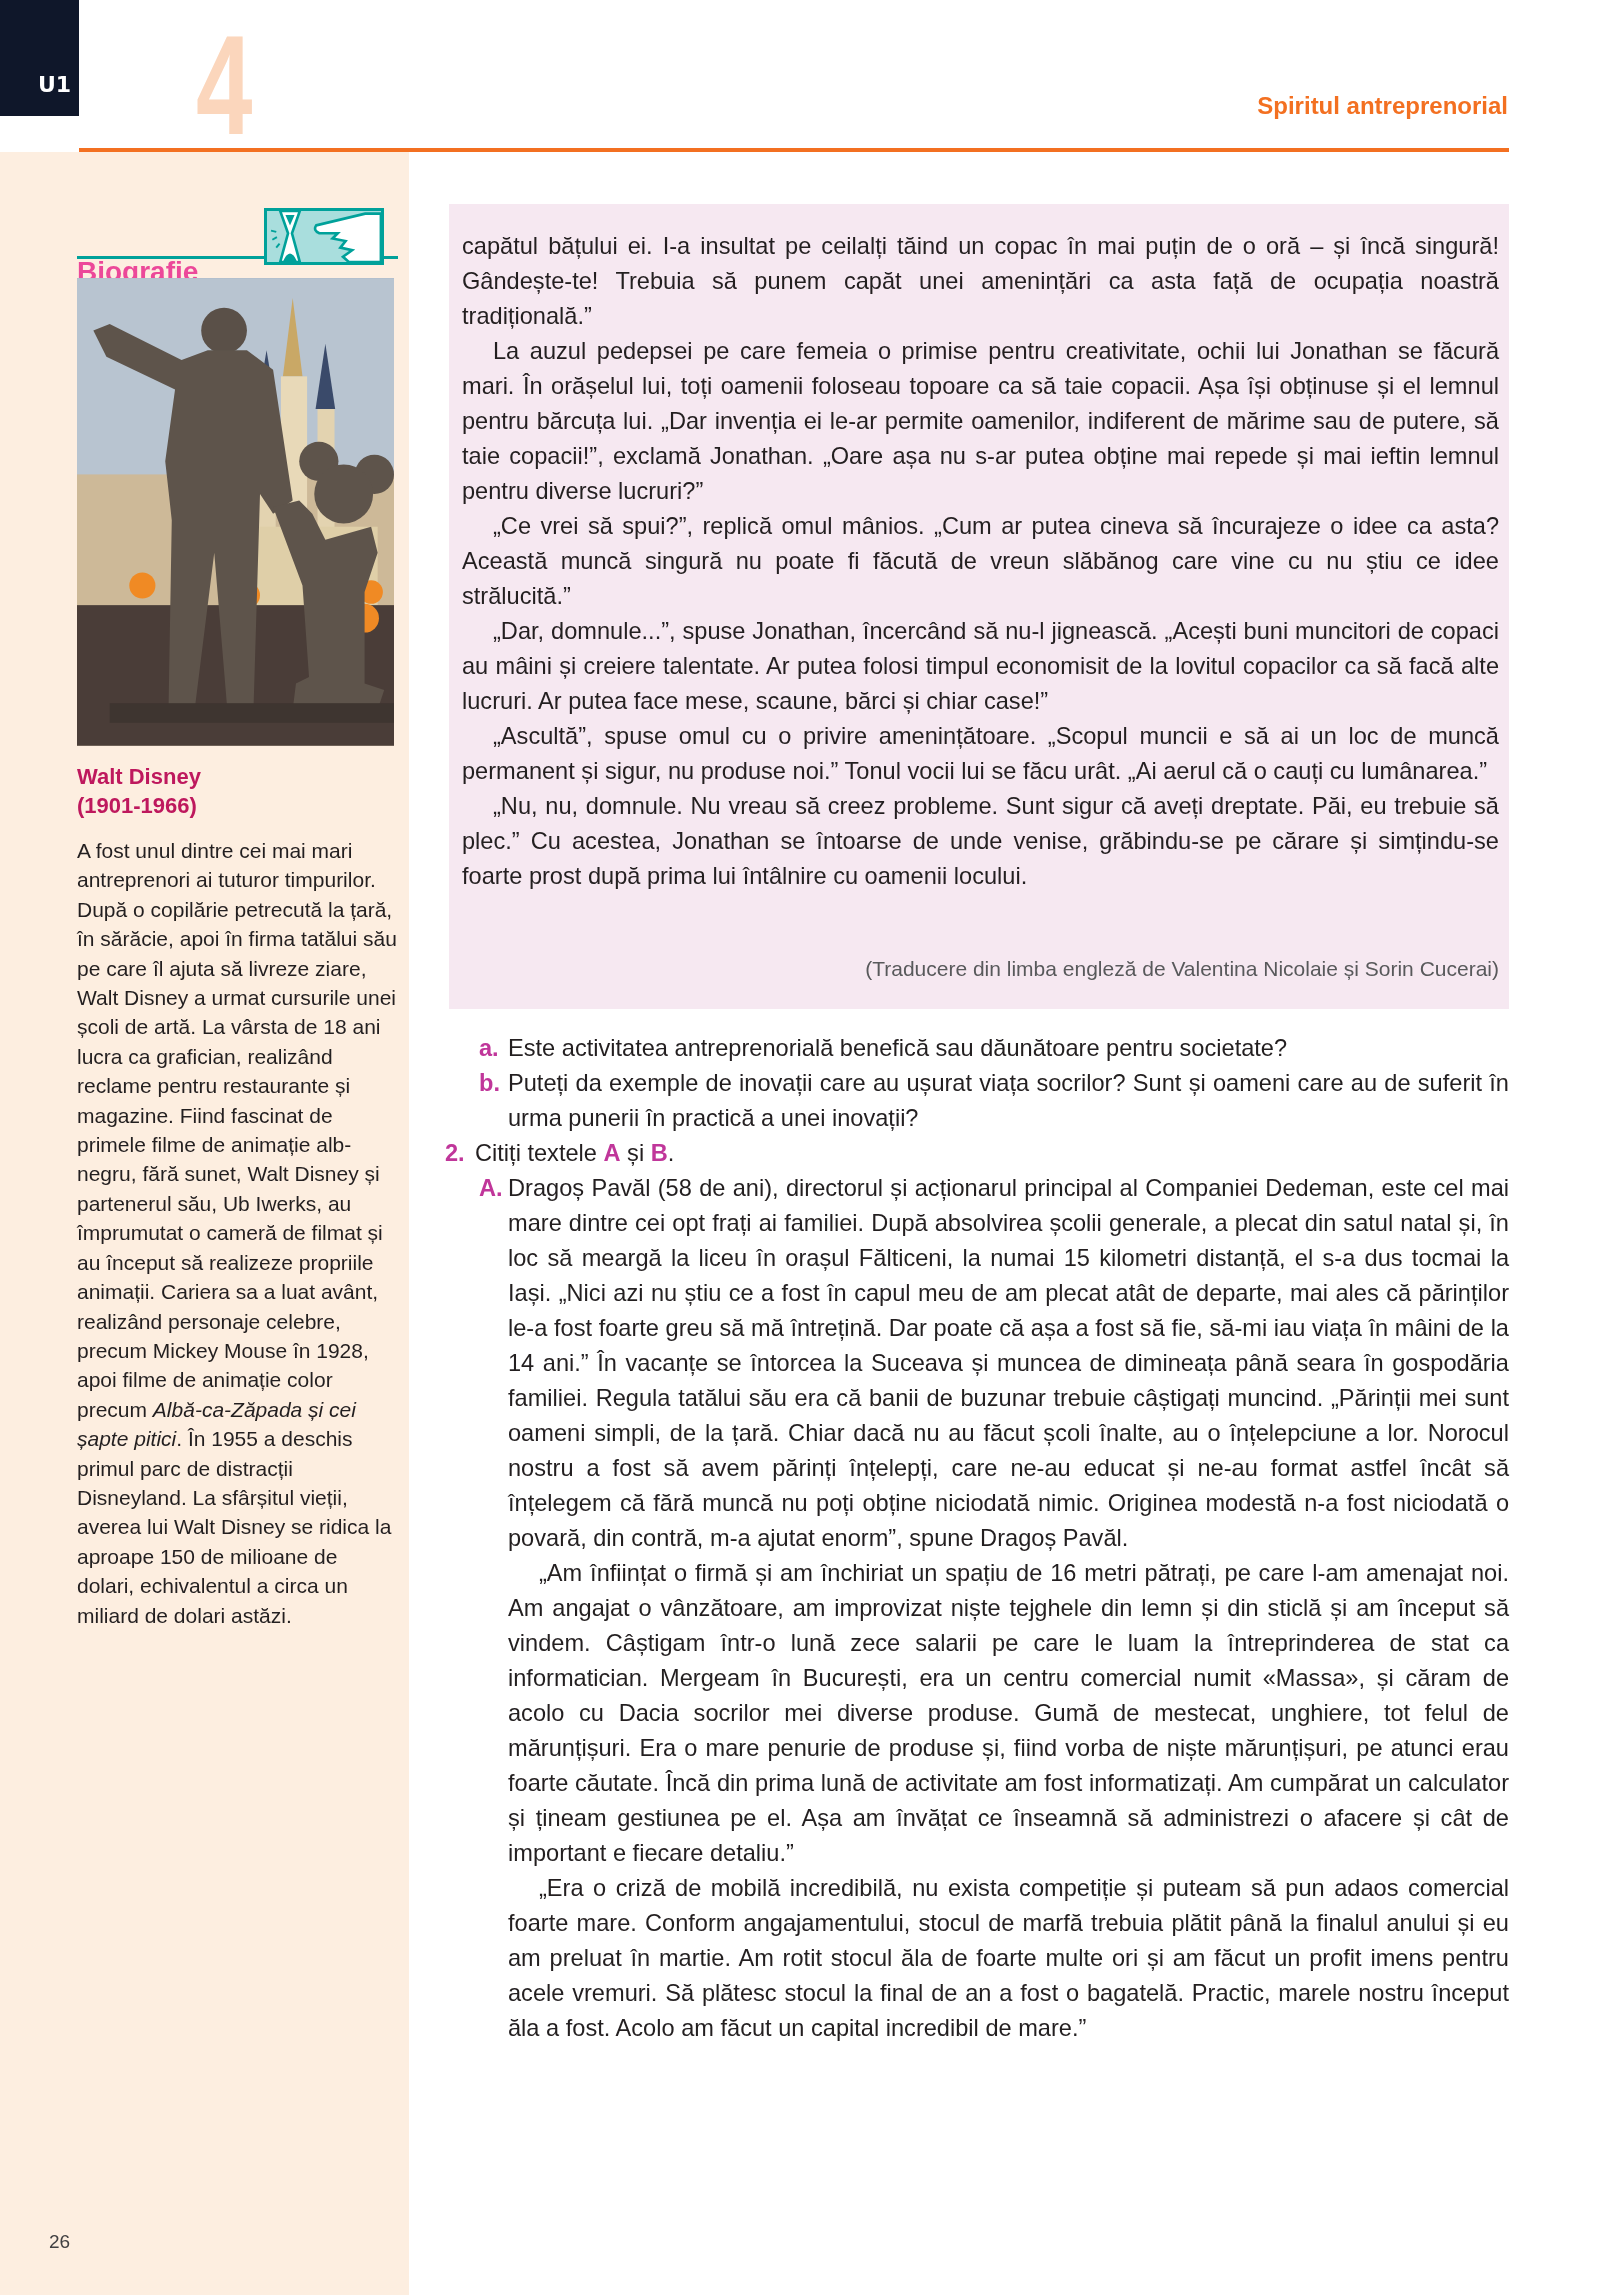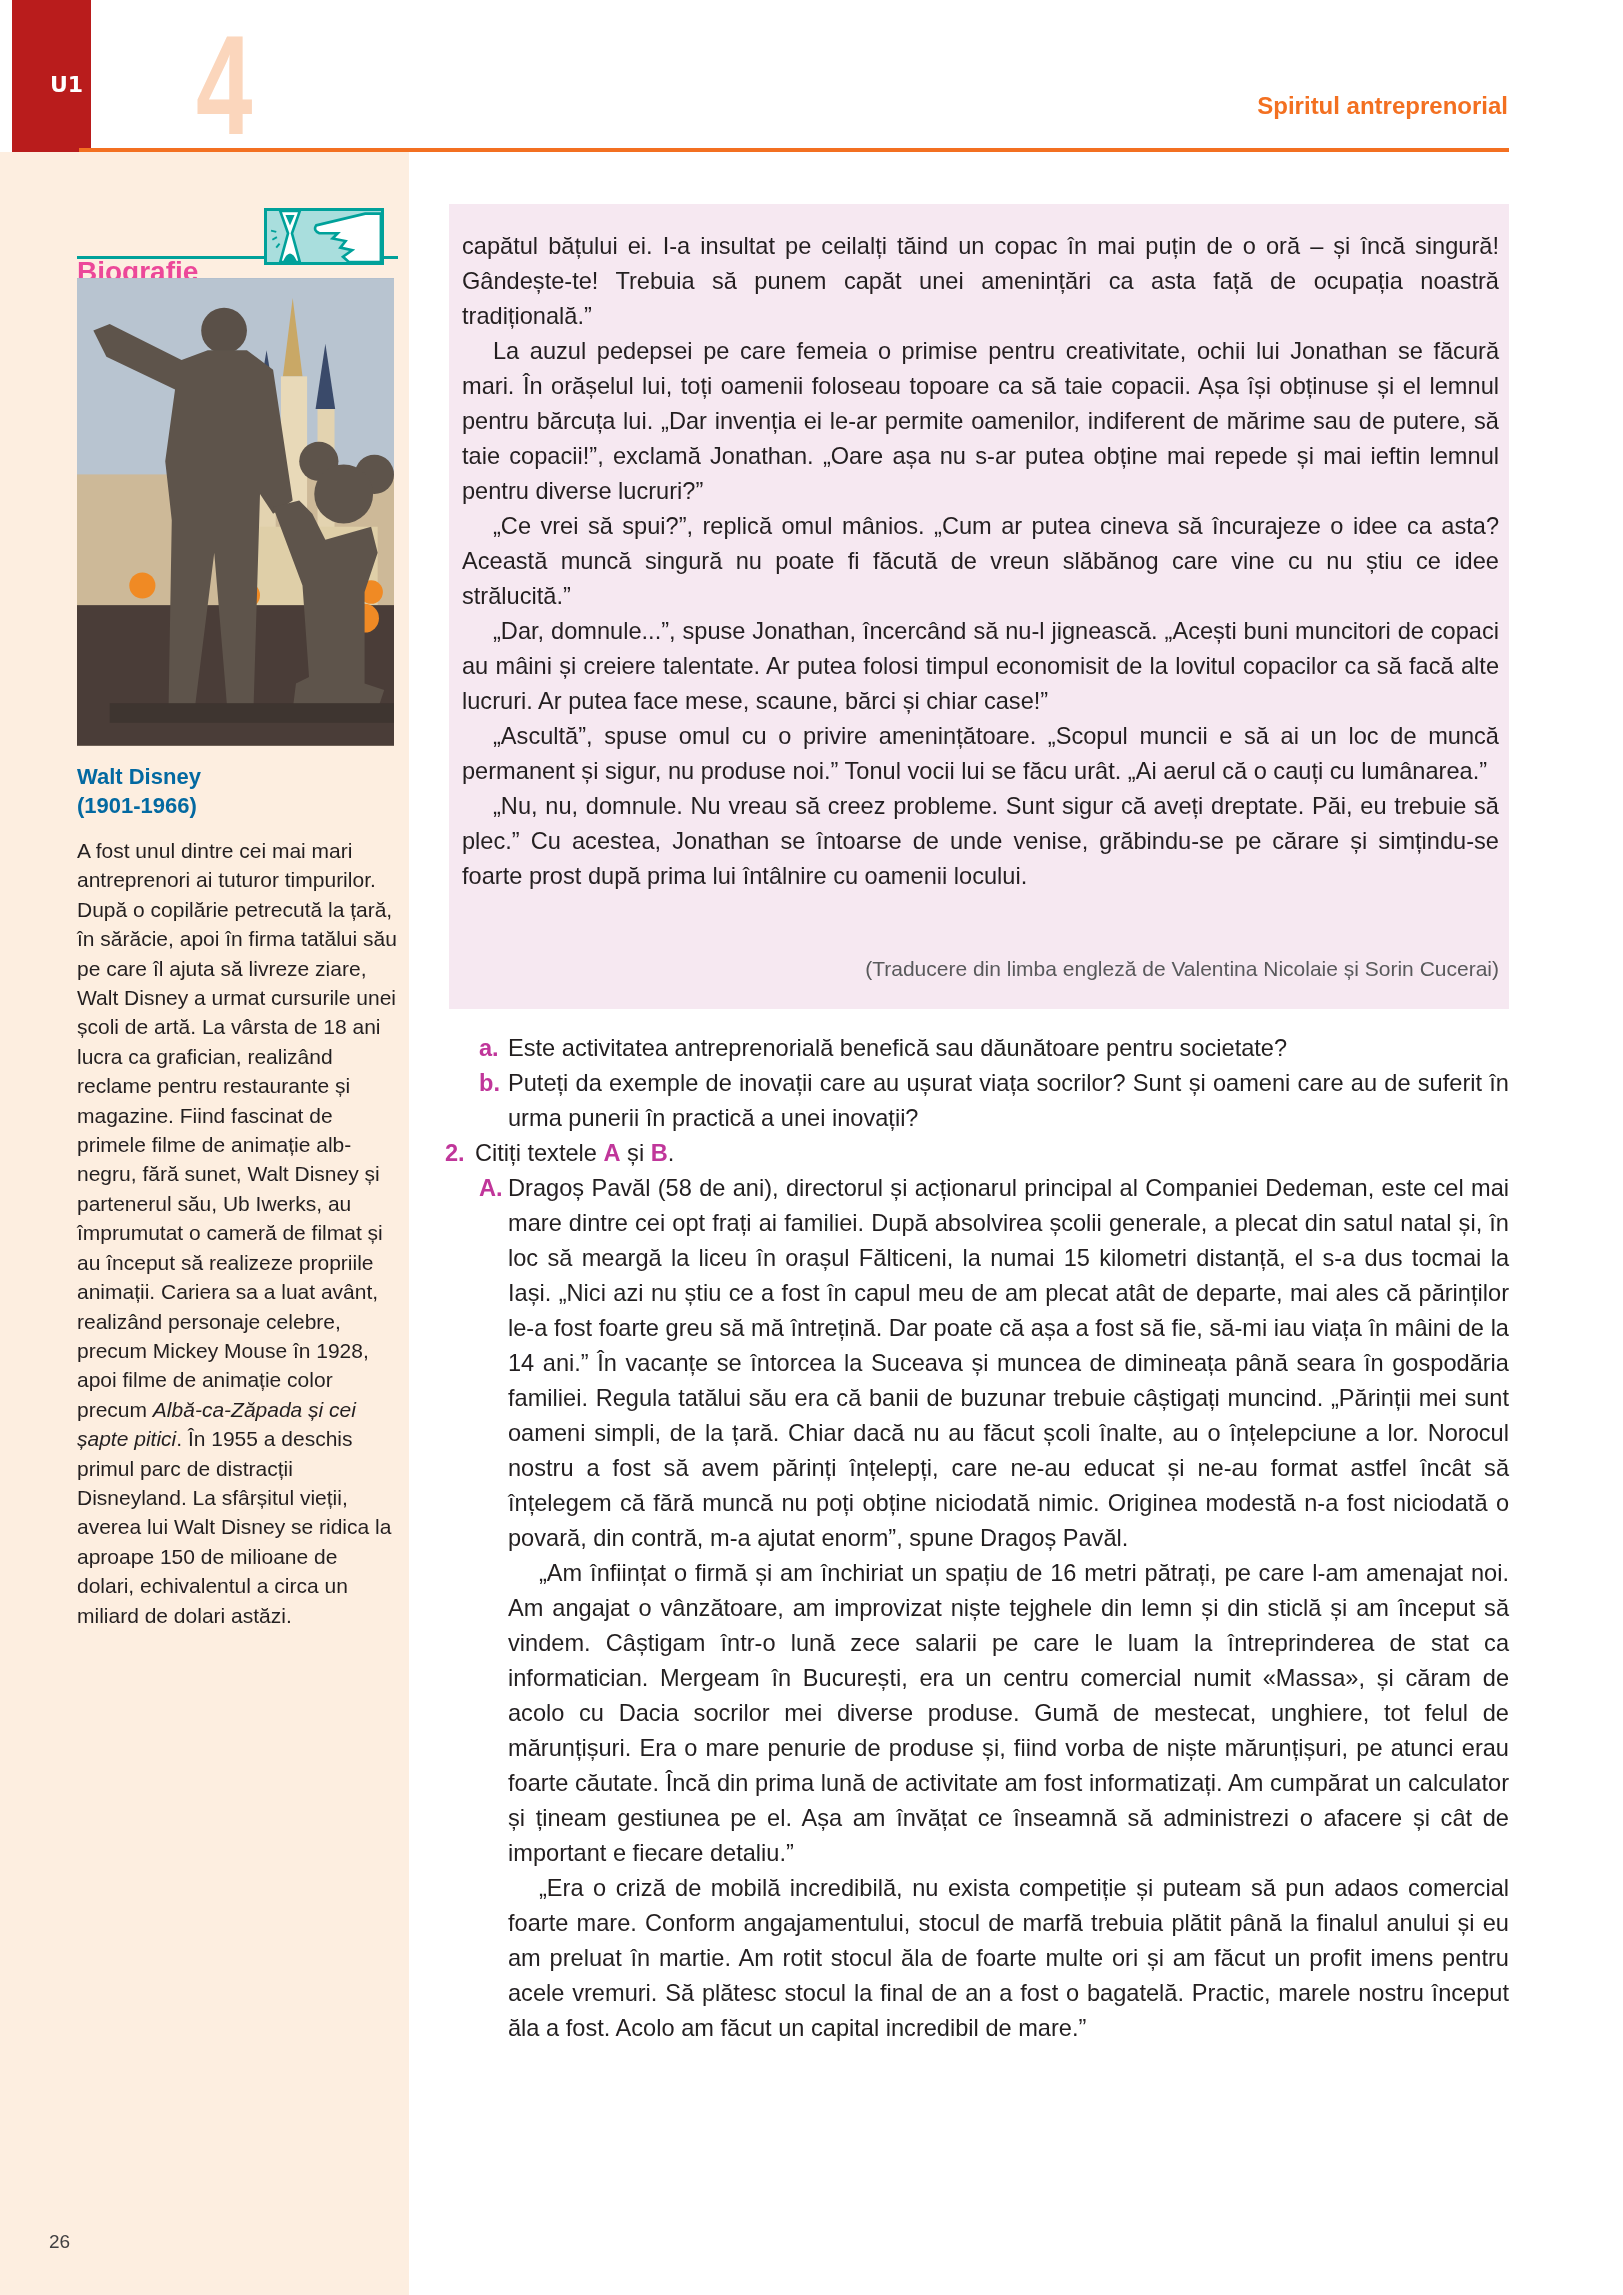--- a/index.html
+++ b/index.html
@@ -3,22 +3,22 @@
 <meta charset="utf-8">
 <style>
   html, body { margin: 0; padding: 0; }
   body {
     width: 1623px; height: 2295px; position: relative; overflow: hidden;
     background: #ffffff;
     font-family: "Liberation Sans", "DejaVu Sans", sans-serif;
     color: #231f20;
   }
   .unit-band {
-    position: absolute; left: 12px; top: 0; width: 79px; height: 152px;
-    background: #b91c1c;
+    position: absolute; left: 0; top: 0; width: 79px; height: 116px;
+    background: #0f172a;
   }
   .unit-label {
     position: absolute; left: 38px; top: 72px;
     color: #ffffff; font-weight: bold; font-size: 22px;
     font-family: "DejaVu Sans", sans-serif;
   }
   .lesson-number {
     position: absolute; left: 196px; top: 19.6px;
     font-size: 141px; line-height: 131px; font-weight: bold;
     color: #fbd6bc;
@@ -52,21 +52,21 @@
     position: absolute; left: 264px; top: 208px; width: 114px; height: 51px;
     background: #a9dedd; border: 3.3px solid #00a19a;
   }
   .photo {
     position: absolute; left: 77px; top: 278px; width: 317px; height: 468px;
     overflow: hidden;
     background: linear-gradient(180deg, #aab8c8 0%, #c3cdd6 45%, #d9c9a6 62%, #6e5a48 78%, #3d2f28 100%);
   }
   .bio-name {
     position: absolute; left: 77px; top: 762px;
-    font-size: 22px; font-weight: bold; color: #0369a1; line-height: 29px;
+    font-size: 22px; font-weight: bold; color: #be185d; line-height: 29px;
   }
   .bio-text {
     position: absolute; left: 77px; top: 836px; width: 321px;
     font-size: 21px; line-height: 29.4px; color: #231f20;
     white-space: pre-line;
   }
   .page-number {
     position: absolute; left: 49px; top: 2231px;
     font-size: 19px; color: #414042;
   }

